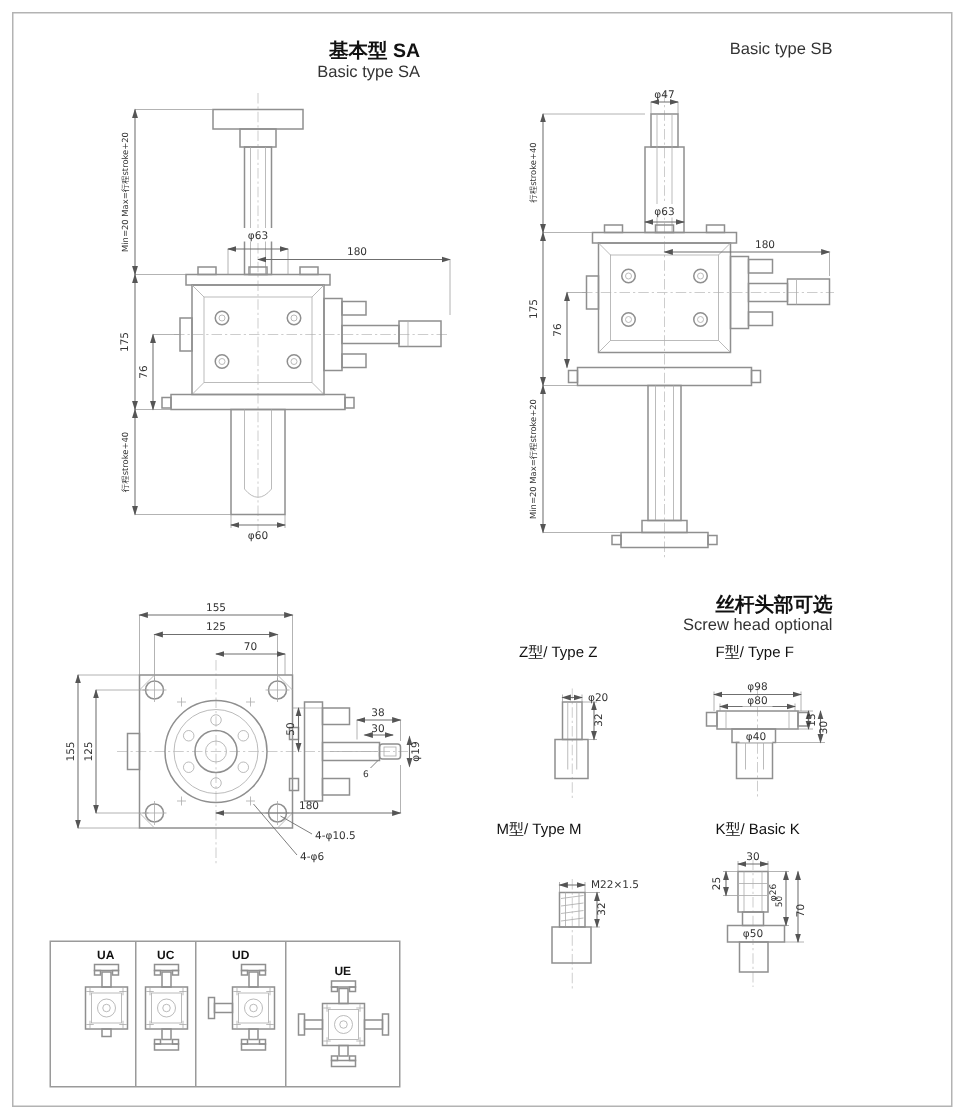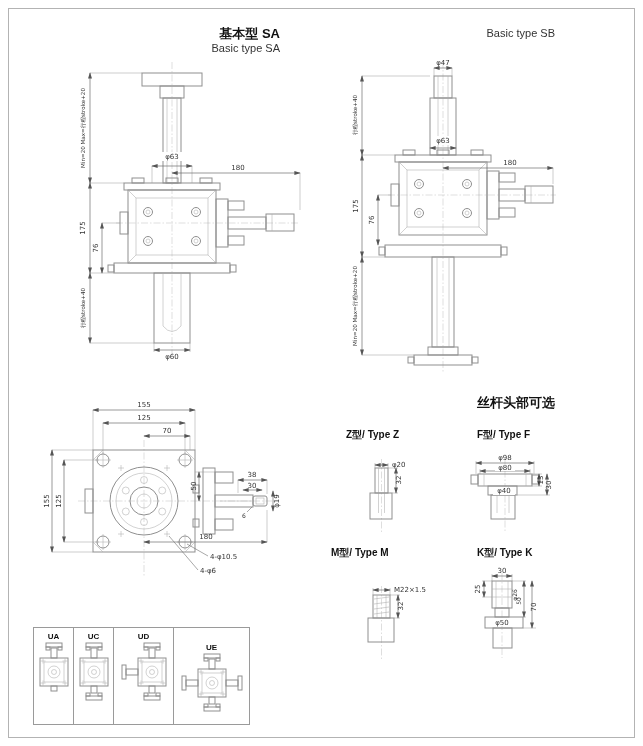--- a/index.html
+++ b/index.html
@@ -3,21 +3,21 @@
 <meta charset="utf-8">
 <style>
   html,body{margin:0;padding:0;background:#fff;}
   .page{position:relative;width:643px;height:746px;background:#fff;overflow:hidden;
         font-family:"Liberation Sans","DejaVu Sans",sans-serif;color:#222;}
   .frame{position:absolute;inset:8px;border:1px solid #b3b3b3;}
   .abs{position:absolute;}
   .title{ text-align:center; line-height:1.15;}
   .title .zh{font-weight:bold;font-size:13px;color:#111;text-align:right;}
   .title .en{font-size:11px;color:#333;text-align:right;}
-  .type-label{font-weight:bold;font-size:10px;color:#111;white-space:nowrap;}
+  .type-label{font-weight:normal;font-size:10px;color:#111;white-space:nowrap;}
   
   svg .o  {fill:none;stroke:#8f8f8f;stroke-width:1;}
   svg .t  {fill:none;stroke:#adadad;stroke-width:.55;}
   svg .ext{fill:none;stroke:#9a9a9a;stroke-width:.5;}
   svg .cl {fill:none;stroke:#bcbcbc;stroke-width:.5;stroke-dasharray:7 2 1.5 2;}
   svg .dml{fill:none;stroke:#6f6f6f;stroke-width:.7;marker-start:url(#arw);marker-end:url(#arw);}
   svg .ldr{fill:none;stroke:#6f6f6f;stroke-width:.6;}
   svg text{font-family:"DejaVu Sans","Liberation Sans",sans-serif;font-size:7px;fill:#333;}
   svg text.sm{font-size:5.6px;}
   svg text.mid{text-anchor:middle;}
@@ -296,26 +296,27 @@
     <line class="dml" x1="104" y1="152" x2="227" y2="152"></line>
     <text class="mid" x="166" y="149">180</text>
     <line class="ldr" x1="147" y1="154" x2="168" y2="166"></line>
     <text x="170" y="169">4-φ10.5</text>
     <line class="ldr" x1="129" y1="146" x2="158" y2="180"></line>
     <text x="160" y="183">4-φ6</text>
   </svg>
 
   <div class="abs title" style="left:345px;top:396px;width:210px;">
     <div class="zh">丝杆头部可选</div>
+    <div class="en">Screw head optional</div>
   </div>
 
   <div class="abs type-label" style="left:346px;top:428px;">Z型/ Type Z</div>
   <div class="abs type-label" style="left:477px;top:428px;">F型/ Type F</div>
   <div class="abs type-label" style="left:331px;top:546px;">M型/ Type M</div>
-  <div class="abs type-label" style="left:477px;top:546px;">K型/ Type K</div>
+  <div class="abs type-label" style="left:477px;top:546px;">K型/ Basic K</div>
 
   <svg class="abs" style="left:352px;top:443px;" width="115" height="95" viewBox="0 0 115 95">
     <line class="cl" x1="29.5" y1="16" x2="29.5" y2="90"></line>
     <rect class="o" x="23" y="25" width="13" height="25"></rect>
     <line class="t" x1="26.5" y1="25" x2="26.5" y2="70"></line>
     <line class="t" x1="32.5" y1="25" x2="32.5" y2="70"></line>
     <rect class="o" x="18" y="50" width="22" height="26"></rect>
     <line class="ext" x1="23" y1="25" x2="23" y2="20"></line>
     <line class="ext" x1="36" y1="25" x2="36" y2="20"></line>
     <line class="dml" x1="23" y1="22" x2="36" y2="22"></line>
@@ -397,21 +398,21 @@
     <line class="ext" x1="55" y1="64" x2="58" y2="64"></line>
     <line class="dml" x1="56" y1="28" x2="56" y2="64"></line>
     <text class="mid" transform="rotate(-90 53 48)" x="53" y="48" style="font-size:6px">50</text>
     <line class="ext" x1="55" y1="75" x2="68" y2="75"></line>
     <line class="dml" x1="64" y1="28" x2="64" y2="75"></line>
     <text class="mid" transform="rotate(-90 68 54)" x="68" y="54">70</text>
     <rect class="wbg" x="24" y="65" width="21" height="8"></rect>
     <text class="mid" x="34" y="71.5">φ50</text>
   </svg>
 
-  <div class="abs models" style="left:33px;top:627px;height:96px;">
+  <div class="abs models" style="left:33px;top:627px;height:96px;padding-left:17px;">
     <div class="model-cell" style="width:40px;">
       <div class="model-label">UA</div>
       <svg width="36" height="62" viewBox="14 3 36 62">
         <use href="#m-core"></use>
           <use href="#m-stub"></use>
       </svg>
     </div>
     <div class="model-cell" style="width:40px;">
       <div class="model-label">UC</div>
       <svg width="36" height="62" viewBox="14 3 36 62">

